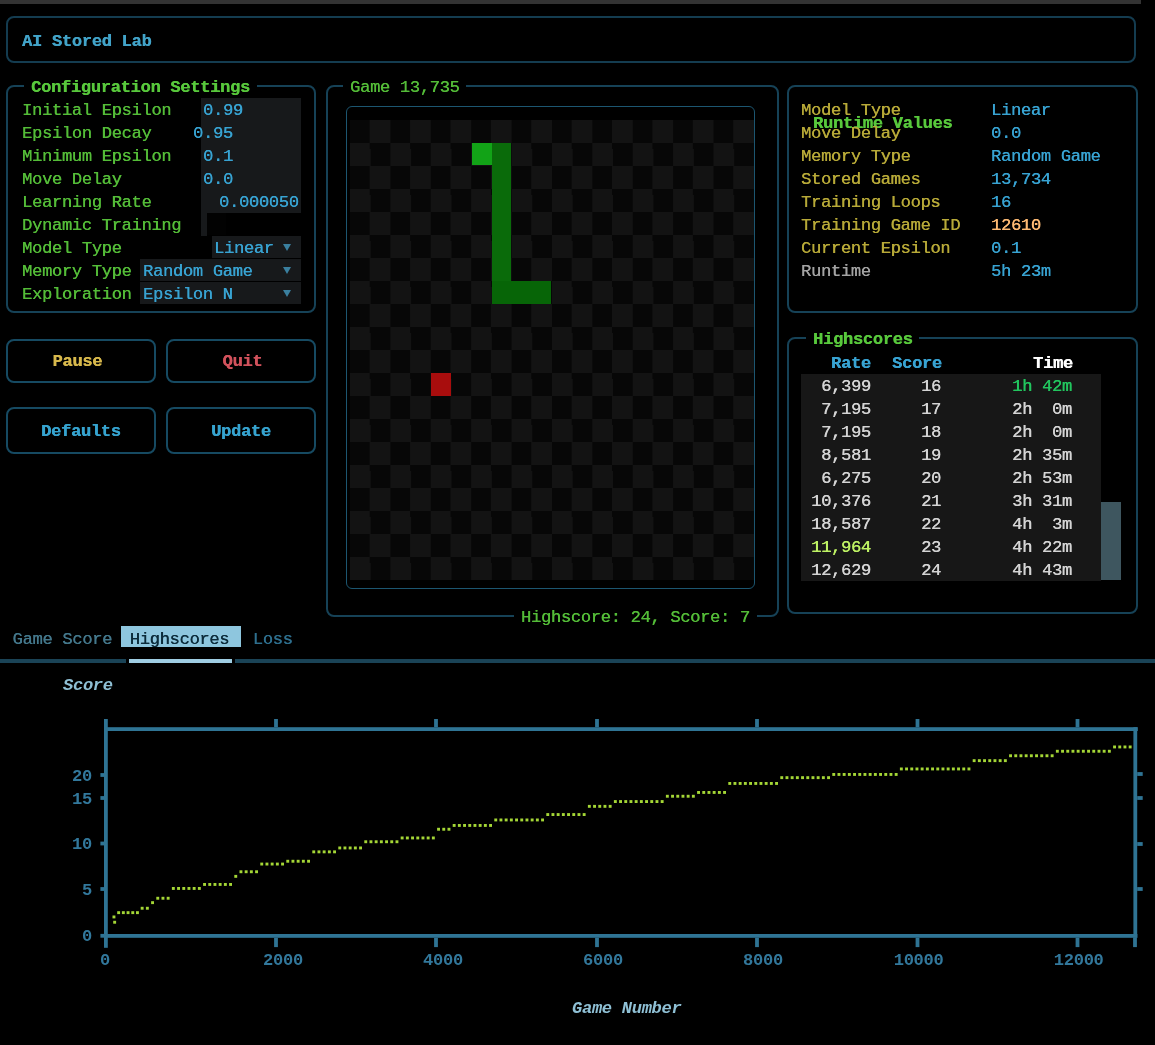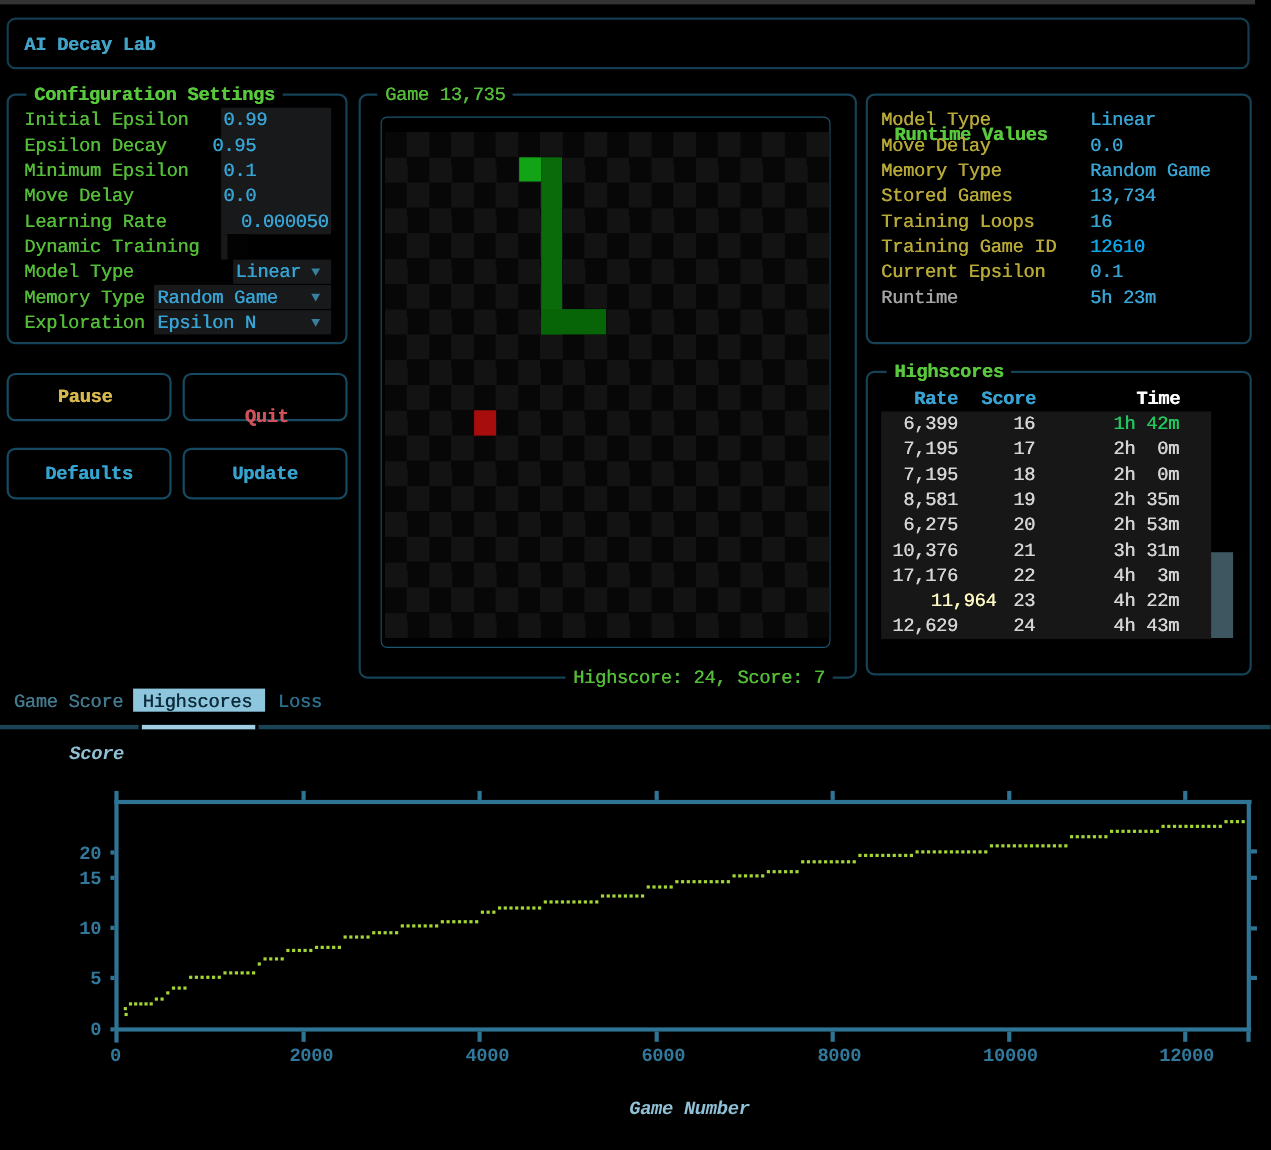--- a/index.html
+++ b/index.html
@@ -3,21 +3,21 @@
 html,body{margin:0;padding:0;background:#000;}
 body{width:1155px;height:1045px;position:relative;overflow:hidden;
   font-family:"Liberation Mono",monospace;font-size:17.10px;line-height:23px;letter-spacing:-0.31px;}
 .t{position:absolute;white-space:pre;text-shadow:0.35px 0 0 currentColor;}
 .b{font-weight:bold;}
 .panel{position:absolute;border:2px solid #164257;border-radius:8px;}
 .ptitle{position:absolute;background:#000;padding:0 7px;white-space:pre;text-shadow:0.35px 0 0 currentColor;}
 </style></head><body>
 <div style="position:absolute;left:0px;top:0px;width:1141px;height:3.5px;background:#333333;"></div>
 <div class="panel" style="left:6px;top:16px;width:1126px;height:43px;border-color:#143c50;"></div>
-<div class="t b" style="left:22px;top:29.5px;color:#42a3c8;">AI Decay Lab</div>
+<div class="t b" style="left:22px;top:29.5px;color:#42a3c8;">AI Stored Lab</div>
 <div class="panel" style="left:6px;top:85px;width:306px;height:224px;"></div>
 <div class="ptitle b" style="left:24px;top:76px;color:#58c83c;">Configuration Settings</div>
 <div style="position:absolute;left:201px;top:97.5px;width:100px;height:115px;background:#17191b;"></div>
 <div class="t" style="left:22px;top:98.8px;color:#54bc38;">Initial Epsilon</div>
 <div class="t" style="left:203px;top:98.8px;color:#38a3d2;">0.99</div>
 <div class="t" style="left:22px;top:121.8px;color:#54bc38;">Epsilon Decay</div>
 <div class="t" style="left:193px;top:121.8px;color:#38a3d2;text-align:center;">0.95</div>
 <div class="t" style="left:22px;top:144.8px;color:#54bc38;">Minimum Epsilon</div>
 <div class="t" style="left:203px;top:144.8px;color:#38a3d2;">0.1</div>
 <div class="t" style="left:22px;top:167.8px;color:#54bc38;">Move Delay</div>
@@ -35,21 +35,21 @@
 <div style="position:absolute;left:140px;top:258.5px;width:161px;height:22.5px;background:#17191b;"></div>
 <div class="t" style="left:143px;top:259.8px;color:#38a3d2;">Random Game</div>
 <div style="position:absolute;left:282.5px;top:266.8px;width:0;height:0;border-left:4.5px solid transparent;border-right:4.5px solid transparent;border-top:7px solid #3a7f9e;"></div>
 <div class="t" style="left:22px;top:282.8px;color:#54bc38;">Exploration</div>
 <div style="position:absolute;left:140px;top:281.5px;width:161px;height:22.5px;background:#17191b;"></div>
 <div class="t" style="left:143px;top:282.8px;color:#38a3d2;">Epsilon N</div>
 <div style="position:absolute;left:282.5px;top:289.8px;width:0;height:0;border-left:4.5px solid transparent;border-right:4.5px solid transparent;border-top:7px solid #3a7f9e;"></div>
 <div class="panel" style="left:6px;top:338.5px;width:146px;height:40.5px;border-color:#164a62;"></div>
 <div class="t b" style="left:52.4px;top:350.2px;color:#d7b84c;">Pause</div>
 <div class="panel" style="left:166px;top:338.5px;width:146px;height:40.5px;border-color:#164a62;"></div>
-<div class="t b" style="left:222.5px;top:350.2px;color:#d2525c;margin-top:19px;">Quit</div>
+<div class="t b" style="left:222.5px;top:350.2px;color:#d2525c;">Quit</div>
 <div class="panel" style="left:6px;top:406.5px;width:146px;height:43px;border-color:#164a62;"></div>
 <div class="t b" style="left:41.0632px;top:419.5px;color:#36a3cf;">Defaults</div>
 <div class="panel" style="left:166px;top:406.5px;width:146px;height:43px;border-color:#164a62;"></div>
 <div class="t b" style="left:211.0474px;top:419.5px;color:#36a3cf;">Update</div>
 <div class="panel" style="left:326px;top:85px;width:449px;height:528px;"></div>
 <div class="ptitle" style="left:343px;top:76px;color:#54bc38;">Game 13,735</div>
 <div class="ptitle" style="left:514px;top:605.5px;color:#54bc38;">Highscore: 24, Score: 7</div>
 <div style="position:absolute;left:346px;top:106px;width:407px;height:481px;border:1.5px solid #1c5670;border-radius:6px;background:#000;"></div>
 <div style="position:absolute;left:350.4px;top:120px;width:404px;height:460px;background:repeating-conic-gradient(#131313 0% 25%, #070707 0% 50%);background-size:40.4px 46px;"></div>
 <div style="position:absolute;left:471.6px;top:143px;width:20.2px;height:22.4px;background:#12a317;"></div>
@@ -62,21 +62,21 @@
 <div class="t" style="left:991px;top:98.8px;color:#38a3d2;">Linear</div>
 <div class="t" style="left:801px;top:121.8px;color:#b7a938;">Move Delay</div>
 <div class="t" style="left:991px;top:121.8px;color:#38a3d2;">0.0</div>
 <div class="t" style="left:801px;top:144.8px;color:#b7a938;">Memory Type</div>
 <div class="t" style="left:991px;top:144.8px;color:#38a3d2;">Random Game</div>
 <div class="t" style="left:801px;top:167.8px;color:#b7a938;">Stored Games</div>
 <div class="t" style="left:991px;top:167.8px;color:#38a3d2;">13,734</div>
 <div class="t" style="left:801px;top:190.8px;color:#b7a938;">Training Loops</div>
 <div class="t" style="left:991px;top:190.8px;color:#38a3d2;">16</div>
 <div class="t" style="left:801px;top:213.8px;color:#b7a938;">Training Game ID</div>
-<div class="t" style="left:991px;top:213.8px;color:#0ea5e9;">12610</div>
+<div class="t" style="left:991px;top:213.8px;color:#fdba74;">12610</div>
 <div class="t" style="left:801px;top:236.8px;color:#b7a938;">Current Epsilon</div>
 <div class="t" style="left:991px;top:236.8px;color:#38a3d2;">0.1</div>
 <div class="t" style="left:801px;top:259.8px;color:#a3a3a3;">Runtime</div>
 <div class="t" style="left:991px;top:259.8px;color:#38a3d2;">5h 23m</div>
 <div class="panel" style="left:787px;top:337px;width:347px;height:273px;"></div>
 <div class="ptitle b" style="left:806px;top:328px;color:#58c83c;">Highscores</div>
 <div class="t b" style="left:831px;top:351.7px;color:#38a3d2;">Rate</div>
 <div class="t b" style="left:892px;top:351.7px;color:#38a3d2;">Score</div>
 <div class="t b" style="left:1033px;top:351.7px;color:#ffffff;">Time</div>
 <div style="position:absolute;left:801px;top:373.5px;width:300px;height:207px;background:#171717;"></div>
@@ -91,24 +91,24 @@
 <div class="t" style="left:1012.0948px;top:420.5px;color:#d4d4d4;">2h  0m</div>
 <div class="t" style="left:821.079px;top:443.5px;color:#d4d4d4;">8,581</div>
 <div class="t" style="left:921.0316px;top:443.5px;color:#d4d4d4;">19</div>
 <div class="t" style="left:1012.0948px;top:443.5px;color:#d4d4d4;">2h 35m</div>
 <div class="t" style="left:821.079px;top:466.5px;color:#d4d4d4;">6,275</div>
 <div class="t" style="left:921.0316px;top:466.5px;color:#d4d4d4;">20</div>
 <div class="t" style="left:1012.0948px;top:466.5px;color:#d4d4d4;">2h 53m</div>
 <div class="t" style="left:811.0948px;top:489.5px;color:#d4d4d4;">10,376</div>
 <div class="t" style="left:921.0316px;top:489.5px;color:#d4d4d4;">21</div>
 <div class="t" style="left:1012.0948px;top:489.5px;color:#d4d4d4;">3h 31m</div>
-<div class="t" style="left:811.0948px;top:512.5px;color:#d4d4d4;">17,176</div>
+<div class="t" style="left:811.0948px;top:512.5px;color:#d4d4d4;">18,587</div>
 <div class="t" style="left:921.0316px;top:512.5px;color:#d4d4d4;">22</div>
 <div class="t" style="left:1012.0948px;top:512.5px;color:#d4d4d4;">4h  3m</div>
-<div class="t" style="left:811.0948px;top:535.5px;color:#fef9c3;margin-left:35px;">11,964</div>
+<div class="t" style="left:811.0948px;top:535.5px;color:#bef264;">11,964</div>
 <div class="t" style="left:921.0316px;top:535.5px;color:#d4d4d4;">23</div>
 <div class="t" style="left:1012.0948px;top:535.5px;color:#d4d4d4;">4h 22m</div>
 <div class="t" style="left:811.0948px;top:558.5px;color:#d4d4d4;">12,629</div>
 <div class="t" style="left:921.0316px;top:558.5px;color:#d4d4d4;">24</div>
 <div class="t" style="left:1012.0948px;top:558.5px;color:#d4d4d4;">4h 43m</div>
 <div style="position:absolute;left:1101px;top:502px;width:20px;height:78px;background:#3e565f;"></div>
 <div class="t" style="left:12.5px;top:627.5px;color:#44788c;">Game Score</div>
 <div style="position:absolute;left:120.5px;top:625.8px;width:120.6px;height:21px;background:#8ec6de;"></div>
 <div class="t" style="left:129.7px;top:627.5px;color:#0c2b3a;">Highscores</div>
 <div class="t" style="left:252.7px;top:627.5px;color:#2e6f8e;">Loss</div>

